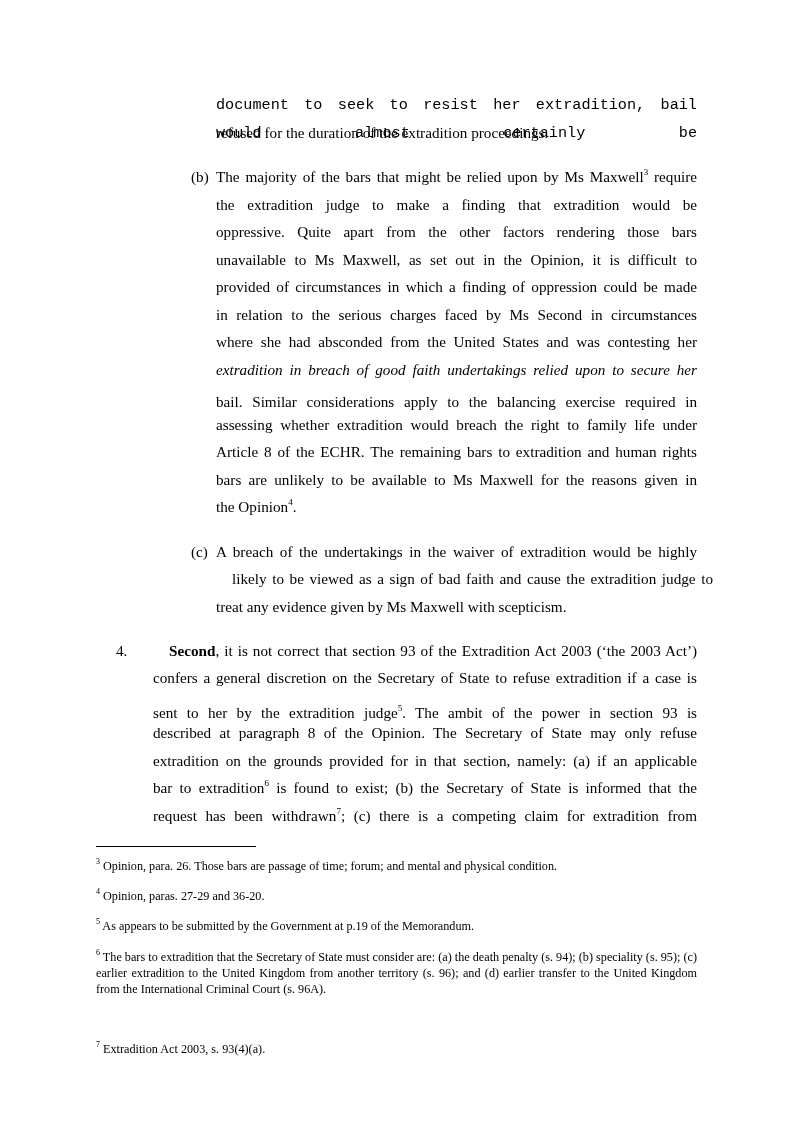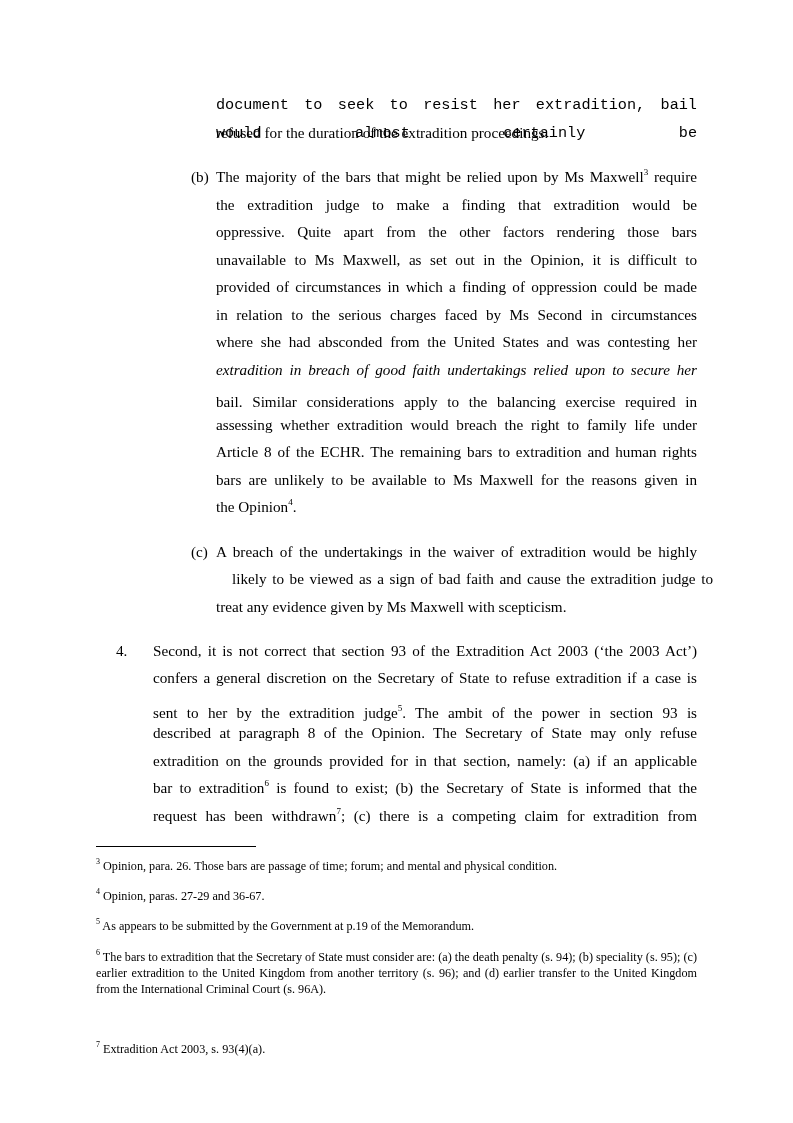--- a/index.html
+++ b/index.html
@@ -10,21 +10,21 @@
     .page { position: absolute; left: 0; top: 0; width: 793px; height: 1123px; }
     .body-text { font-size: 15.2px; line-height: 27.6px; text-align: justify; }
     .line { position: absolute; white-space: nowrap; }
     .just { text-align: justify; text-align-last: justify; white-space: normal; }
     sup { font-size: 9px; line-height: 0; vertical-align: super; position: relative; top: -1px; }
     .item-label { position: absolute; }
     .para-num { position: absolute; }
     .fn { position: absolute; font-size: 12.2px; line-height: 16px; left: 96px; width: 601px; text-align: justify; }
     .fn sup { font-size: 8px; }
     .fn-rule { position: absolute; left: 96px; top: 846px; width: 160px; border-top: 1px solid #000; }
-    b { font-weight: normal; }
+    b { font-weight: bold; margin-left: 16px; }
   </style>
 </head>
 <body>
 
 <div class="page body-text">
 
   <div>
     <div class="line just" style="left:216px;top:92px;width:481px;font-family:Liberation Mono, monospace;">document to seek to resist her extradition, bail would almost certainly be</div>
     <div class="line" style="left:216px;top:119px;">refused for the duration of the extradition proceedings.</div>
   </div>
@@ -60,18 +60,18 @@
     <div class="line just" style="left:153px;top:699px;width:544px;"><span>sent to her by the extradition judge</span><sup>5</sup><span>. The ambit of the power in section 93 is</span></div>
     <div class="line just" style="left:153px;top:719px;width:544px;">described at paragraph 8 of the Opinion. The Secretary of State may only refuse</div>
     <div class="line just" style="left:153px;top:747px;width:544px;">extradition on the grounds provided for in that section, namely: (a) if an applicable</div>
     <div class="line just" style="left:153px;top:774px;width:544px;"><span>bar to extradition</span><sup>6</sup><span> is found to exist; (b) the Secretary of State is informed that the</span></div>
     <div class="line just" style="left:153px;top:802px;width:544px;"><span>request has been withdrawn</span><sup>7</sup><span>; (c) there is a competing claim for extradition from</span></div>
   </div>
 
   <div class="fn-rule"></div>
   <div>
     <div class="fn" style="top:858px;"><sup>3</sup><span> Opinion, para. 26. Those bars are passage of time; forum; and mental and physical condition.</span></div>
-    <div class="fn" style="top:888px;"><sup>4</sup><span> Opinion, paras. 27-29 and 36-67.</span></div>
+    <div class="fn" style="top:888px;"><sup>4</sup><span> Opinion, paras. 27-29 and 36-20.</span></div>
     <div class="fn" style="top:918px;"><sup>5</sup><span> As appears to be submitted by the Government at p.19 of the Memorandum.</span></div>
     <div class="fn" style="top:949px;"><sup>6</sup><span> The bars to extradition that the Secretary of State must consider are: (a) the death penalty (s. 94); (b) speciality (s. 95); (c) earlier extradition to the United Kingdom from another territory (s. 96); and (d) earlier transfer to the United Kingdom from the International Criminal Court (s. 96A).</span></div>
     <div class="fn" style="top:1013px;margin-top:28px;"><sup>7</sup><span> Extradition Act 2003, s. 93(4)(a).</span></div>
   </div>
 </div>
 
 </body></html>

